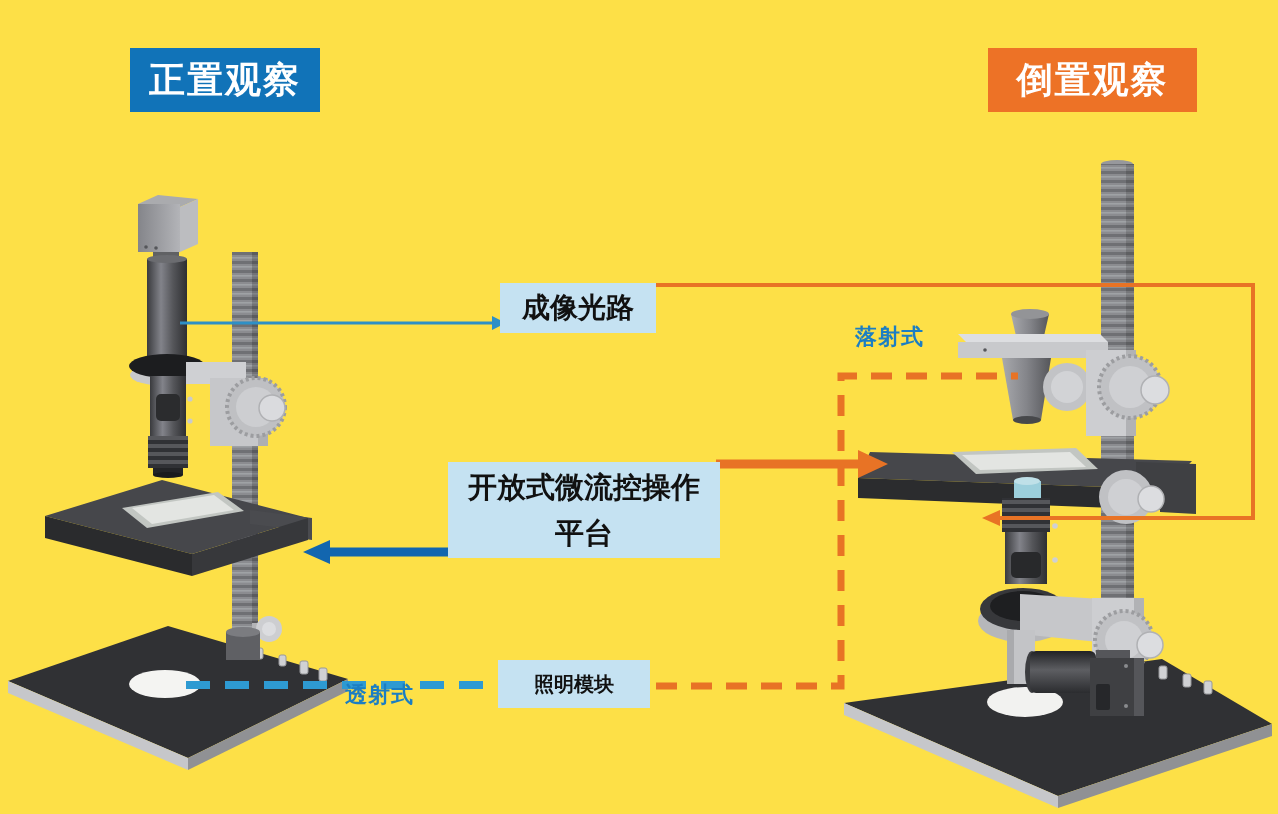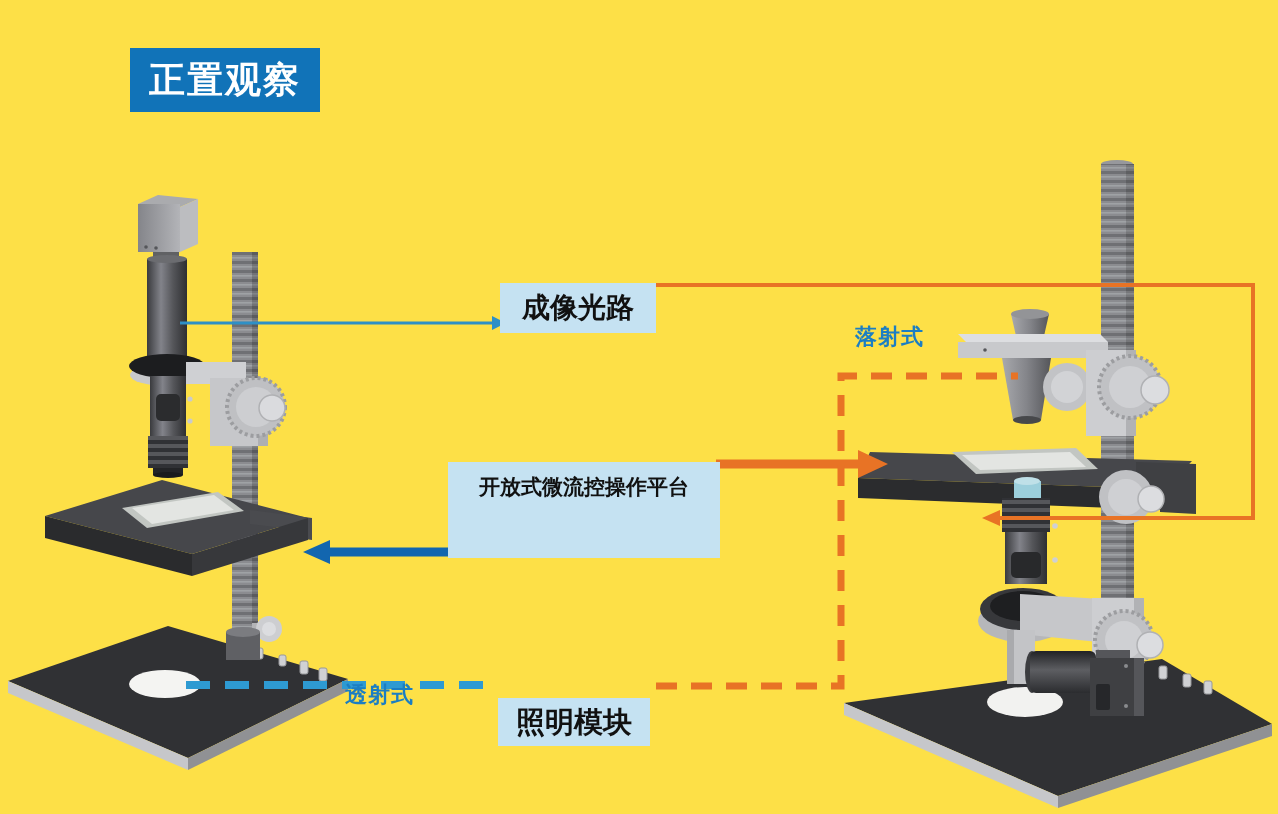--- a/index.html
+++ b/index.html
@@ -11,23 +11,23 @@
   .hdr{
     position:absolute;height:64px;line-height:64px;text-align:center;
     color:#ffffff;font-weight:bold;font-size:36px;letter-spacing:2px;
   }
   #hdr-left{left:130px;top:48px;width:190px;background:#1173B8;}
   #hdr-right{left:988px;top:48px;width:209px;background:#ED7226;}
   .note{
     position:absolute;background:#C5E2F2;color:#111;font-weight:bold;text-align:center;
   }
   #note-imaging{left:500px;top:283px;width:156px;height:50px;font-size:28px;line-height:50px;}
-  #note-platform{left:448px;top:462px;width:272px;height:96px;font-size:21px;line-height:46px;
+  #note-platform{left:448px;top:462px;width:272px;height:96px;font-size:29px;line-height:46px;
                  padding:2px 18px 0;box-sizing:border-box;word-break:break-all;}
-  #note-illum{left:498px;top:698px;width:152px;height:48px;font-size:29px;line-height:48px;}
+  #note-illum{left:498px;top:660px;width:152px;height:48px;font-size:20px;line-height:48px;}
   .bluetext{position:absolute;color:#1B7EC3;font-weight:bold;font-size:22px;letter-spacing:1px;}
   #txt-trans{left:345px;top:680px;}
   #txt-epi{left:855px;top:322px;}
 </style>
 </head>
 <body>
 
 <div class="canvas">
 
   <svg width="1278" height="814" viewBox="0 0 1278 814">
@@ -246,20 +246,21 @@
       <g>
         <path d="M186,685 L496,685" stroke="#2E9AD2" stroke-width="8" stroke-dasharray="24 15" fill="none"></path>
       </g>
       <g>
         <path d="M656,686 L841,686 L841,376 L1018,376" stroke="#E87325" stroke-width="7" stroke-dasharray="21 14" fill="none"></path>
       </g>
     </g>
   </svg>
 
   <div class="hdr" id="hdr-left">正置观察</div>
+  <div class="hdr" id="hdr-right">倒置观察</div>
 
   <div class="note" id="note-imaging">成像光路</div>
   <div class="note" id="note-platform">开放式微流控操作平台</div>
   <div class="note" id="note-illum">照明模块</div>
 
   <div class="bluetext" id="txt-trans">透射式</div>
   <div class="bluetext" id="txt-epi">落射式</div>
 </div>
 
 </body></html>

